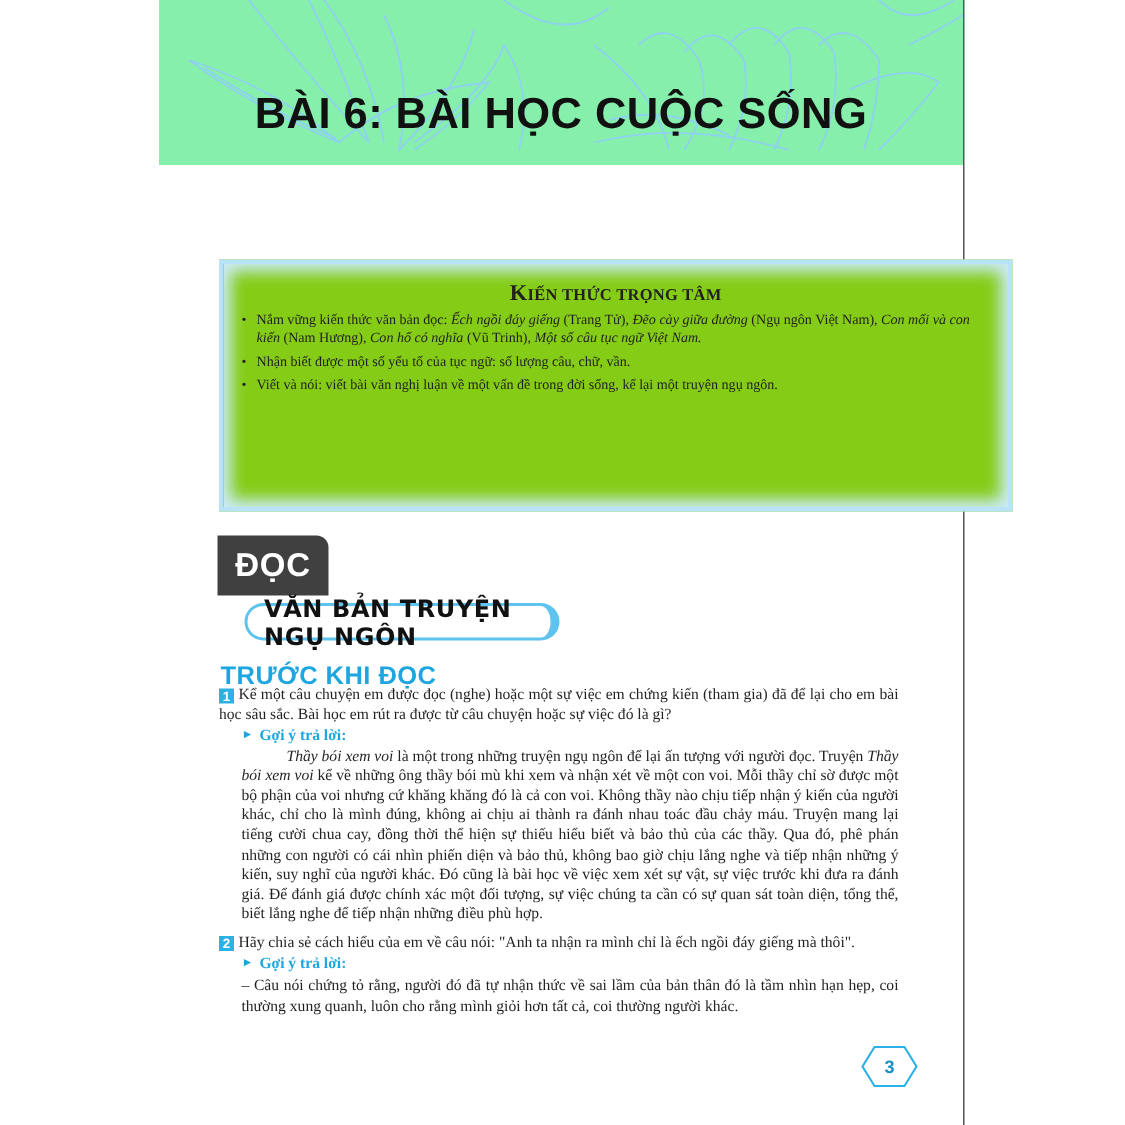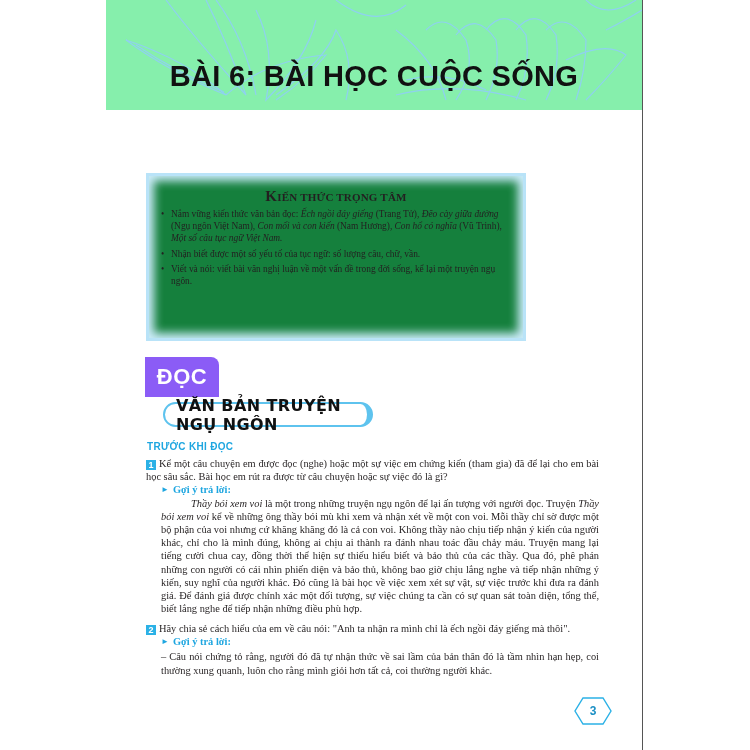--- a/index.html
+++ b/index.html
@@ -14,58 +14,58 @@
     position: absolute; left: 106px; top: 0; width: 536px; height: 110px;
     background: #86efac; overflow: hidden;
   }
   .banner svg.lotus { position: absolute; left: 0; top: 0; }
   .banner-title {
     position: absolute; left: 0; right: 0; top: 60px; text-align: center;
     font-family: "Liberation Sans", "DejaVu Sans", sans-serif; font-weight: bold;
     font-size: 29px; letter-spacing: 0.3px; color: #111;
   }
   .kbox {
-    position: absolute; left: 146px; top: 173px; width: 380px; height: 168px;
-    background: #15803d; box-sizing: border-box;
+    position: absolute; left: 146px; top: 173px; width: 529px; height: 168px;
+    background: #84cc16; box-sizing: border-box;
     border: 3px solid #b9e3f8;
     box-shadow: inset 0 0 10px 5px #cdecfb;
   }
   .kbox-title {
     text-align: center; margin-top: 12px; font-weight: bold; font-size: 11px;
     letter-spacing: 0.2px; color: #231f20; font-family: "Liberation Serif", serif;
   }
   .kbox-title .big { font-size: 15px; }
   .kbox ul { list-style: none; margin: 3px 0 0 0; padding: 0 16px 0 12px; }
   .kbox li {
     position: relative; padding-left: 10px; font-size: 9.4px; line-height: 12px; margin-bottom: 3.5px;
     font-family: "Liberation Serif", serif;
   }
   .kbox li::before { content: "•"; position: absolute; left: 0; top: 0; }
   .kbox li i { font-style: italic; }
 
   .doc-tag {
     position: absolute; left: 145px; top: 357px; width: 74px; height: 40px;
-    background: #8b5cf6; border-top-right-radius: 8px;
+    background: #404040; border-top-right-radius: 8px;
     display: flex; align-items: center; justify-content: center;
   }
   .doc-tag span {
     font-family: "Liberation Sans", "DejaVu Sans", sans-serif; font-weight: bold; font-size: 22px;
     color: #ffffff; letter-spacing: 0.5px;
   }
   .pill {
     position: absolute; left: 163px; top: 402px; width: 210px; height: 25px; box-sizing: border-box;
     border: 2px solid #5ec3ee; border-right-width: 6px; border-radius: 13px; background: #fff;
     display: flex; align-items: center; padding-left: 11px;
   }
   .pill span {
     font-family: "DejaVu Sans", "Liberation Sans", sans-serif; font-weight: bold; font-size: 16px; letter-spacing: 0.4px; color: #111;
   }
   .section-head {
     position: absolute; left: 147px; top: 441px; font-family: "Liberation Sans", sans-serif;
-    font-weight: bold; font-size: 10px; color: #1ea6e0; letter-spacing: 0.3px; text-align: center;
+    font-weight: bold; font-size: 17px; color: #1ea6e0; letter-spacing: 0.3px; text-align: center;
   }
   .body-text {
     position: absolute; left: 146px; width: 453px;
     font-family: "Liberation Serif", serif; font-size: 10.4px; line-height: 13.2px; color: #231f20;
     text-align: justify;
   }
   .qnum {
     display: inline-block; width: 10px; height: 10px; background: #2bb1e6; color: #fff;
     font-family: "Liberation Sans", sans-serif; font-weight: bold; font-size: 9px; line-height: 10px;
     text-align: center; margin-right: 3px; vertical-align: -1px;

